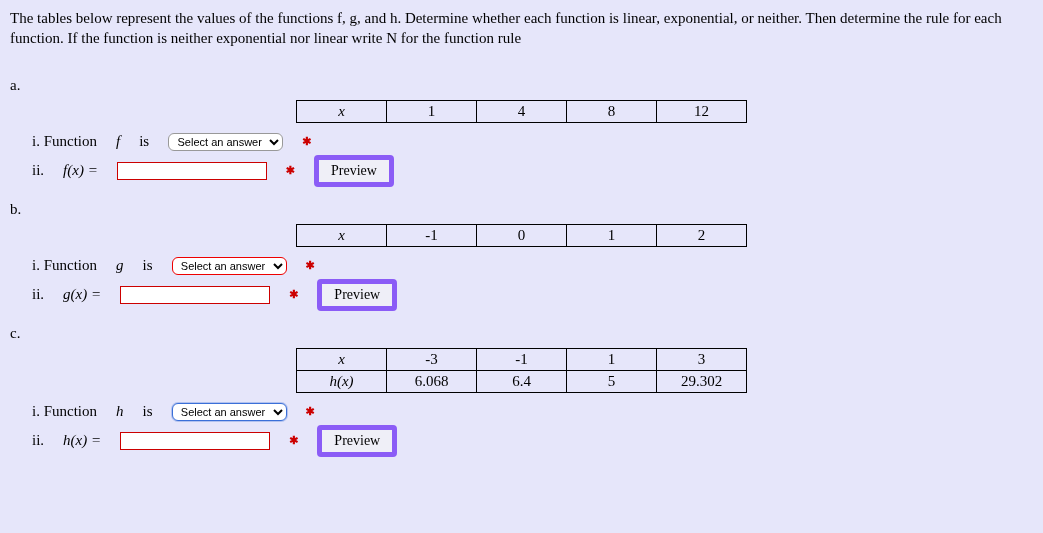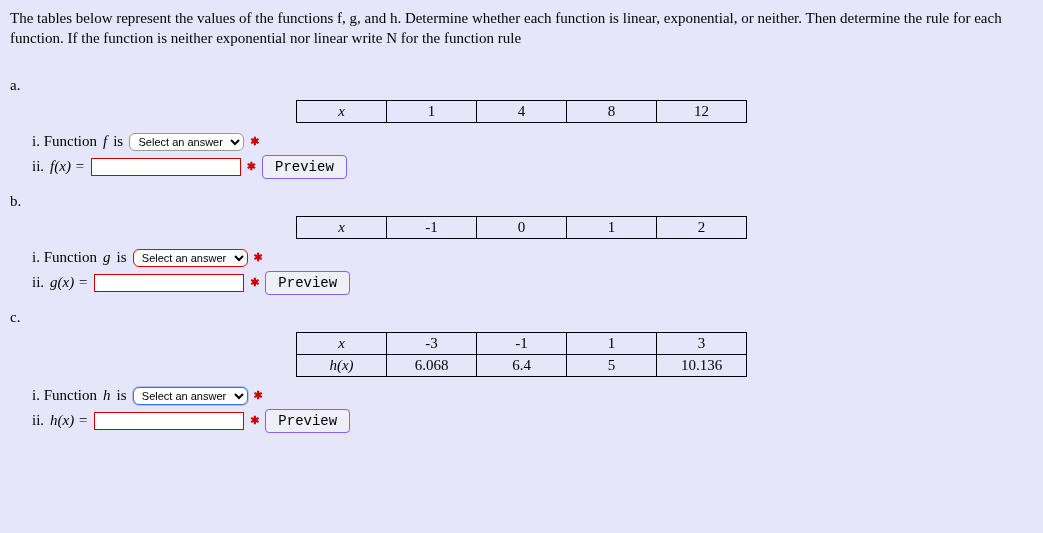--- a/index.html
+++ b/index.html
@@ -20,21 +20,21 @@
     }
     table.data-table td {
       border: 1px solid #000;
       text-align: center;
       padding: 2px 0;
       width: 90px;
       font-family: "Times New Roman", serif;
     }
     .italic { font-style: italic; }
     .sub-parts { padding-left: 22px; margin-bottom: 14px; }
-    .sub-line { display: flex; align-items: center; gap: 6px; margin: 4px 0; font-family: "Times New Roman", serif; }
+    .sub-line { display: flex; align-items: center; gap: 19px; margin: 4px 0; font-family: "Times New Roman", serif; }
     select.answer-select {
       font-family: Arial, sans-serif;
       font-size: 11px;
       border: 1px solid #999;
       border-radius: 6px;
       background: #fff;
       padding: 1px 4px;
       height: 18px;
       text-align: center;
     }
@@ -43,24 +43,24 @@
     .asterisk { color: #c00; font-weight: bold; font-size: 11px; font-family: Arial, sans-serif; }
     input.text-input {
       border: 1px solid #c00;
       background: #fff;
       height: 18px;
       width: 150px;
       font-size: 12px;
       padding: 0 2px;
     }
     button.preview-btn {
-      font-family: Liberation Mono, monospace;
+      font-family: Liberation Serif, serif;
       font-size: 14px;
       background: #efeff7;
-      border: 1px solid #8b5cf6;
+      border: 5px solid #8b5cf6;
       border-radius: 4px;
       padding: 3px 12px;
       cursor: pointer;
     }
   </style>
 </head>
 <body>
 
 <div class="question-text">The tables below represent the values of the functions f, g, and h. Determine whether each function is linear, exponential, or neither. Then determine the rule for each function. If the function is neither exponential nor linear write N for the function rule</div>
 
@@ -139,21 +139,21 @@
       <td>-3</td>
       <td>-1</td>
       <td>1</td>
       <td>3</td>
     </tr>
     <tr>
       <td class="italic">h(x)</td>
       <td>6.068</td>
       <td>6.4</td>
       <td>5</td>
-      <td>10.136</td>
+      <td>29.302</td>
     </tr>
   </tbody>
     </table>
 </div>
 <div class="sub-parts">
   <div class="sub-line">
     <span>i.  Function </span>
     <span class="italic">h</span>
     <span>  is </span>
     <select class="answer-select outlined-blue">

